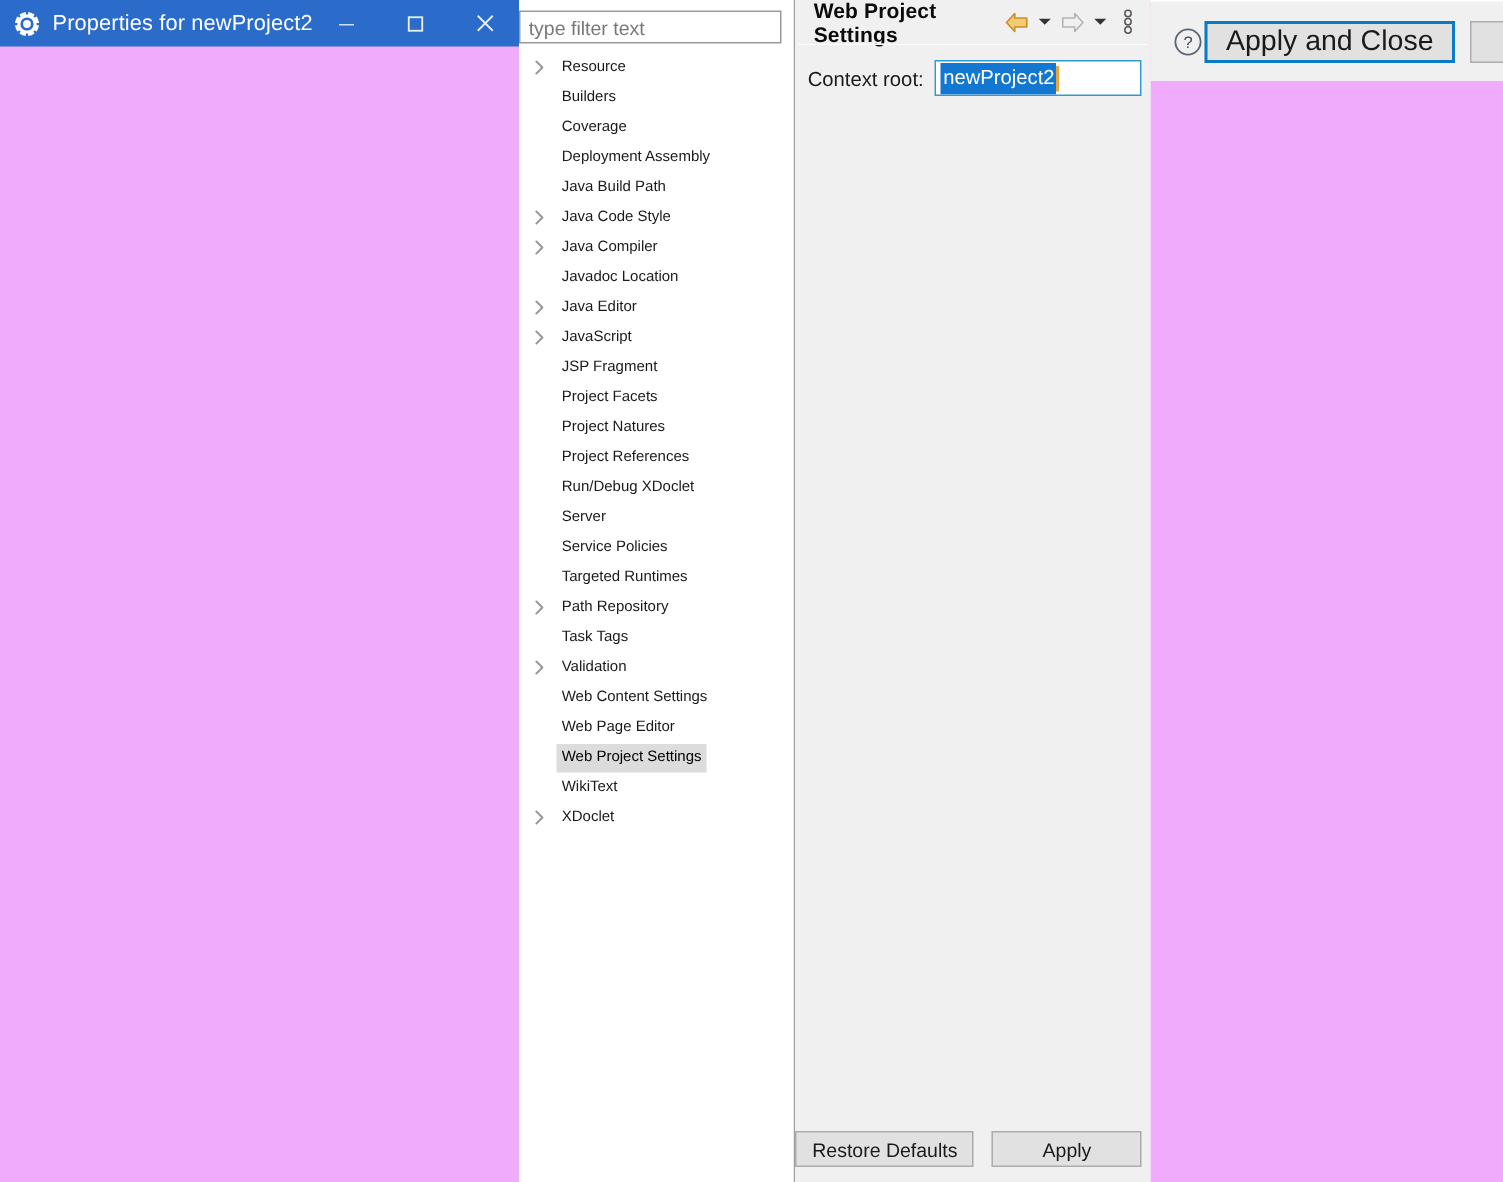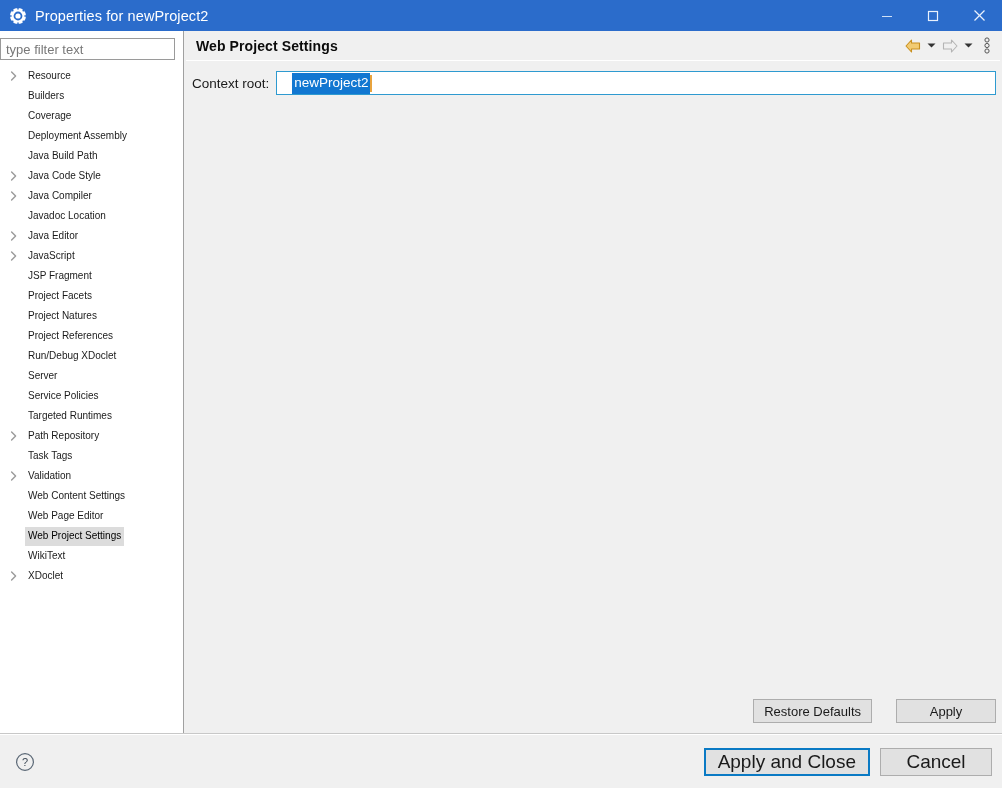--- a/index.html
+++ b/index.html
@@ -6,23 +6,23 @@
   html, body {
     margin: 0; padding: 0;
     width: 1002px; height: 788px;
     overflow: hidden;
     font-family: "Liberation Sans", sans-serif;
     background: #ffffff;
   }
   #window {
     position: relative;
     width: 1002px; height: 788px;
-    background: #b91c1c;
-    display: flex;
-    flex-direction: column;
+    background: #f0abfc;
+    display: flex;
+    flex-direction: row;
   }
 
   
   #titlebar {
     height: 31px;
     background: #2b6ccb;
     display: flex;
     align-items: center;
     flex: none;
     color: #ffffff;
@@ -198,36 +198,35 @@
     overflow: hidden;
     position: relative;
   }
   #context-root-value {
     background: #1177d1;
     color: #ffffff;
     padding: 1px 1px 2px 2px;
     line-height: 18px;
     font-size: 13.5px;
     white-space: nowrap;
-    margin-left: 12px;
   }
   #caret {
     width: 2px;
     height: 17px;
     background: #e8a33d;
     flex: none;
   }
 
   
   #page-actions {
     flex: none;
     display: flex;
     justify-content: flex-end;
     align-items: center;
-    gap: 24px;
+    gap: 12px;
     padding: 0 6px 10px 0;
   }
   .btn {
     height: 24px;
     min-width: 100px;
     padding: 0 10px;
     background: #e1e1e1;
     border: 1px solid #adadad;
     font-family: "Liberation Sans", sans-serif;
     font-size: 13px;

